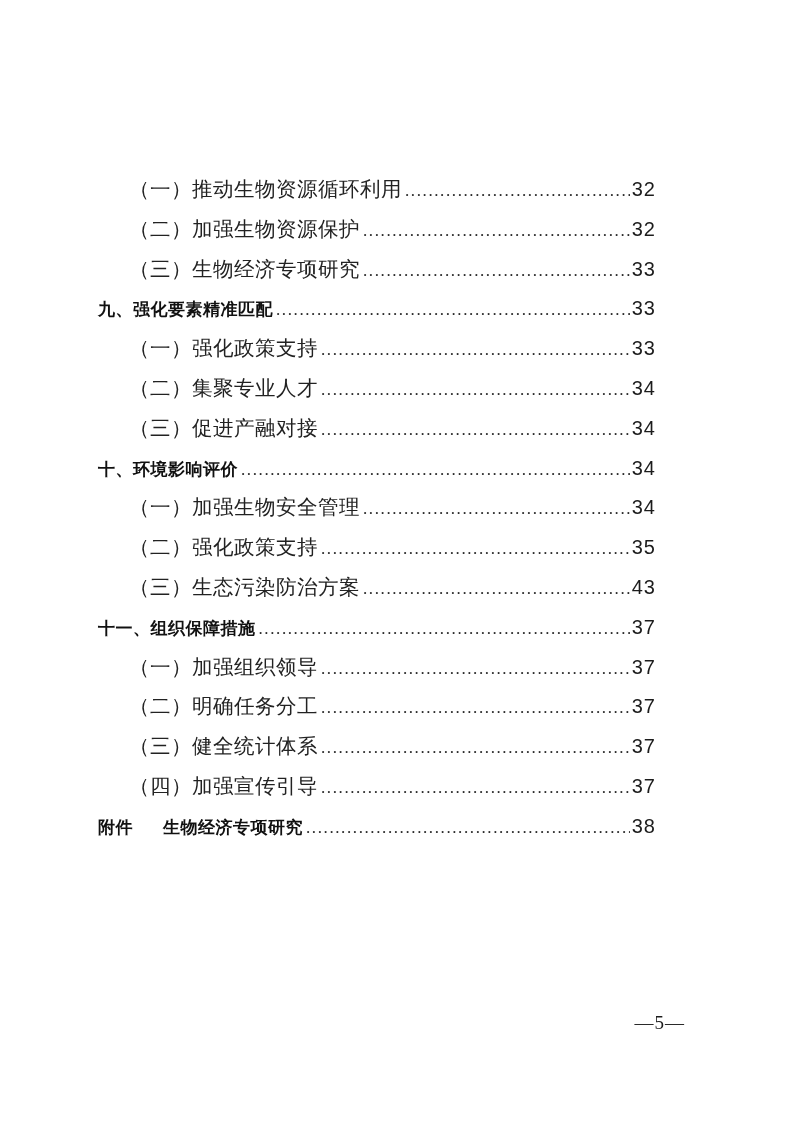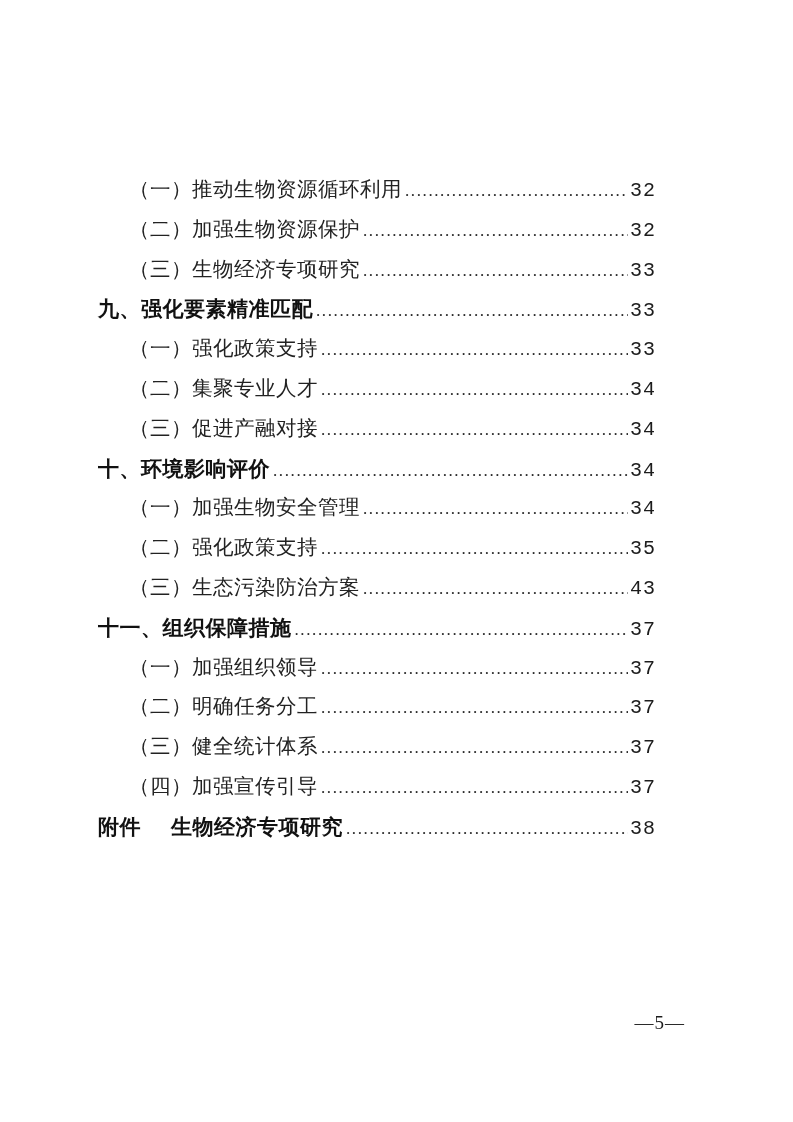--- a/index.html
+++ b/index.html
@@ -30,21 +30,21 @@
   .toc-row {
     height: 39.8px;
     line-height: 39.8px;
     display: flex;
     align-items: baseline;
     white-space: nowrap;
   }
   .toc-row.lvl1 .toc-label {
     font-family: "Liberation Sans", "DejaVu Sans", sans-serif;
     font-weight: 700;
-    font-size: 21px;
+    font-size: 17px;
     color: #111111;
     letter-spacing: 0.5px;
   }
   .toc-row.lvl2 {
     padding-left: 31px;
   }
   .toc-row.lvl2 .toc-label {
     font-family: "DejaVu Serif", "Liberation Serif", serif;
     font-weight: 400;
     font-size: 20.5px;
@@ -63,21 +63,21 @@
     font-family: "Liberation Serif", serif;
     font-size: 17px;
     letter-spacing: 1.6px;
     color: #2a2a2a;
   }
   .toc-leader::after {
     content: "....................................................................................................................................................................";
   }
   .toc-page {
     flex: 0 0 auto;
-    font-family: Liberation Mono, monospace;
+    font-family: Liberation Sans, sans-serif;
     font-size: 20px;
     color: #1c1c1c;
     letter-spacing: 1px;
   }
   .footer {
     position: absolute;
     top: 1012px;
     left: 0;
     right: 108px;
     text-align: right;

